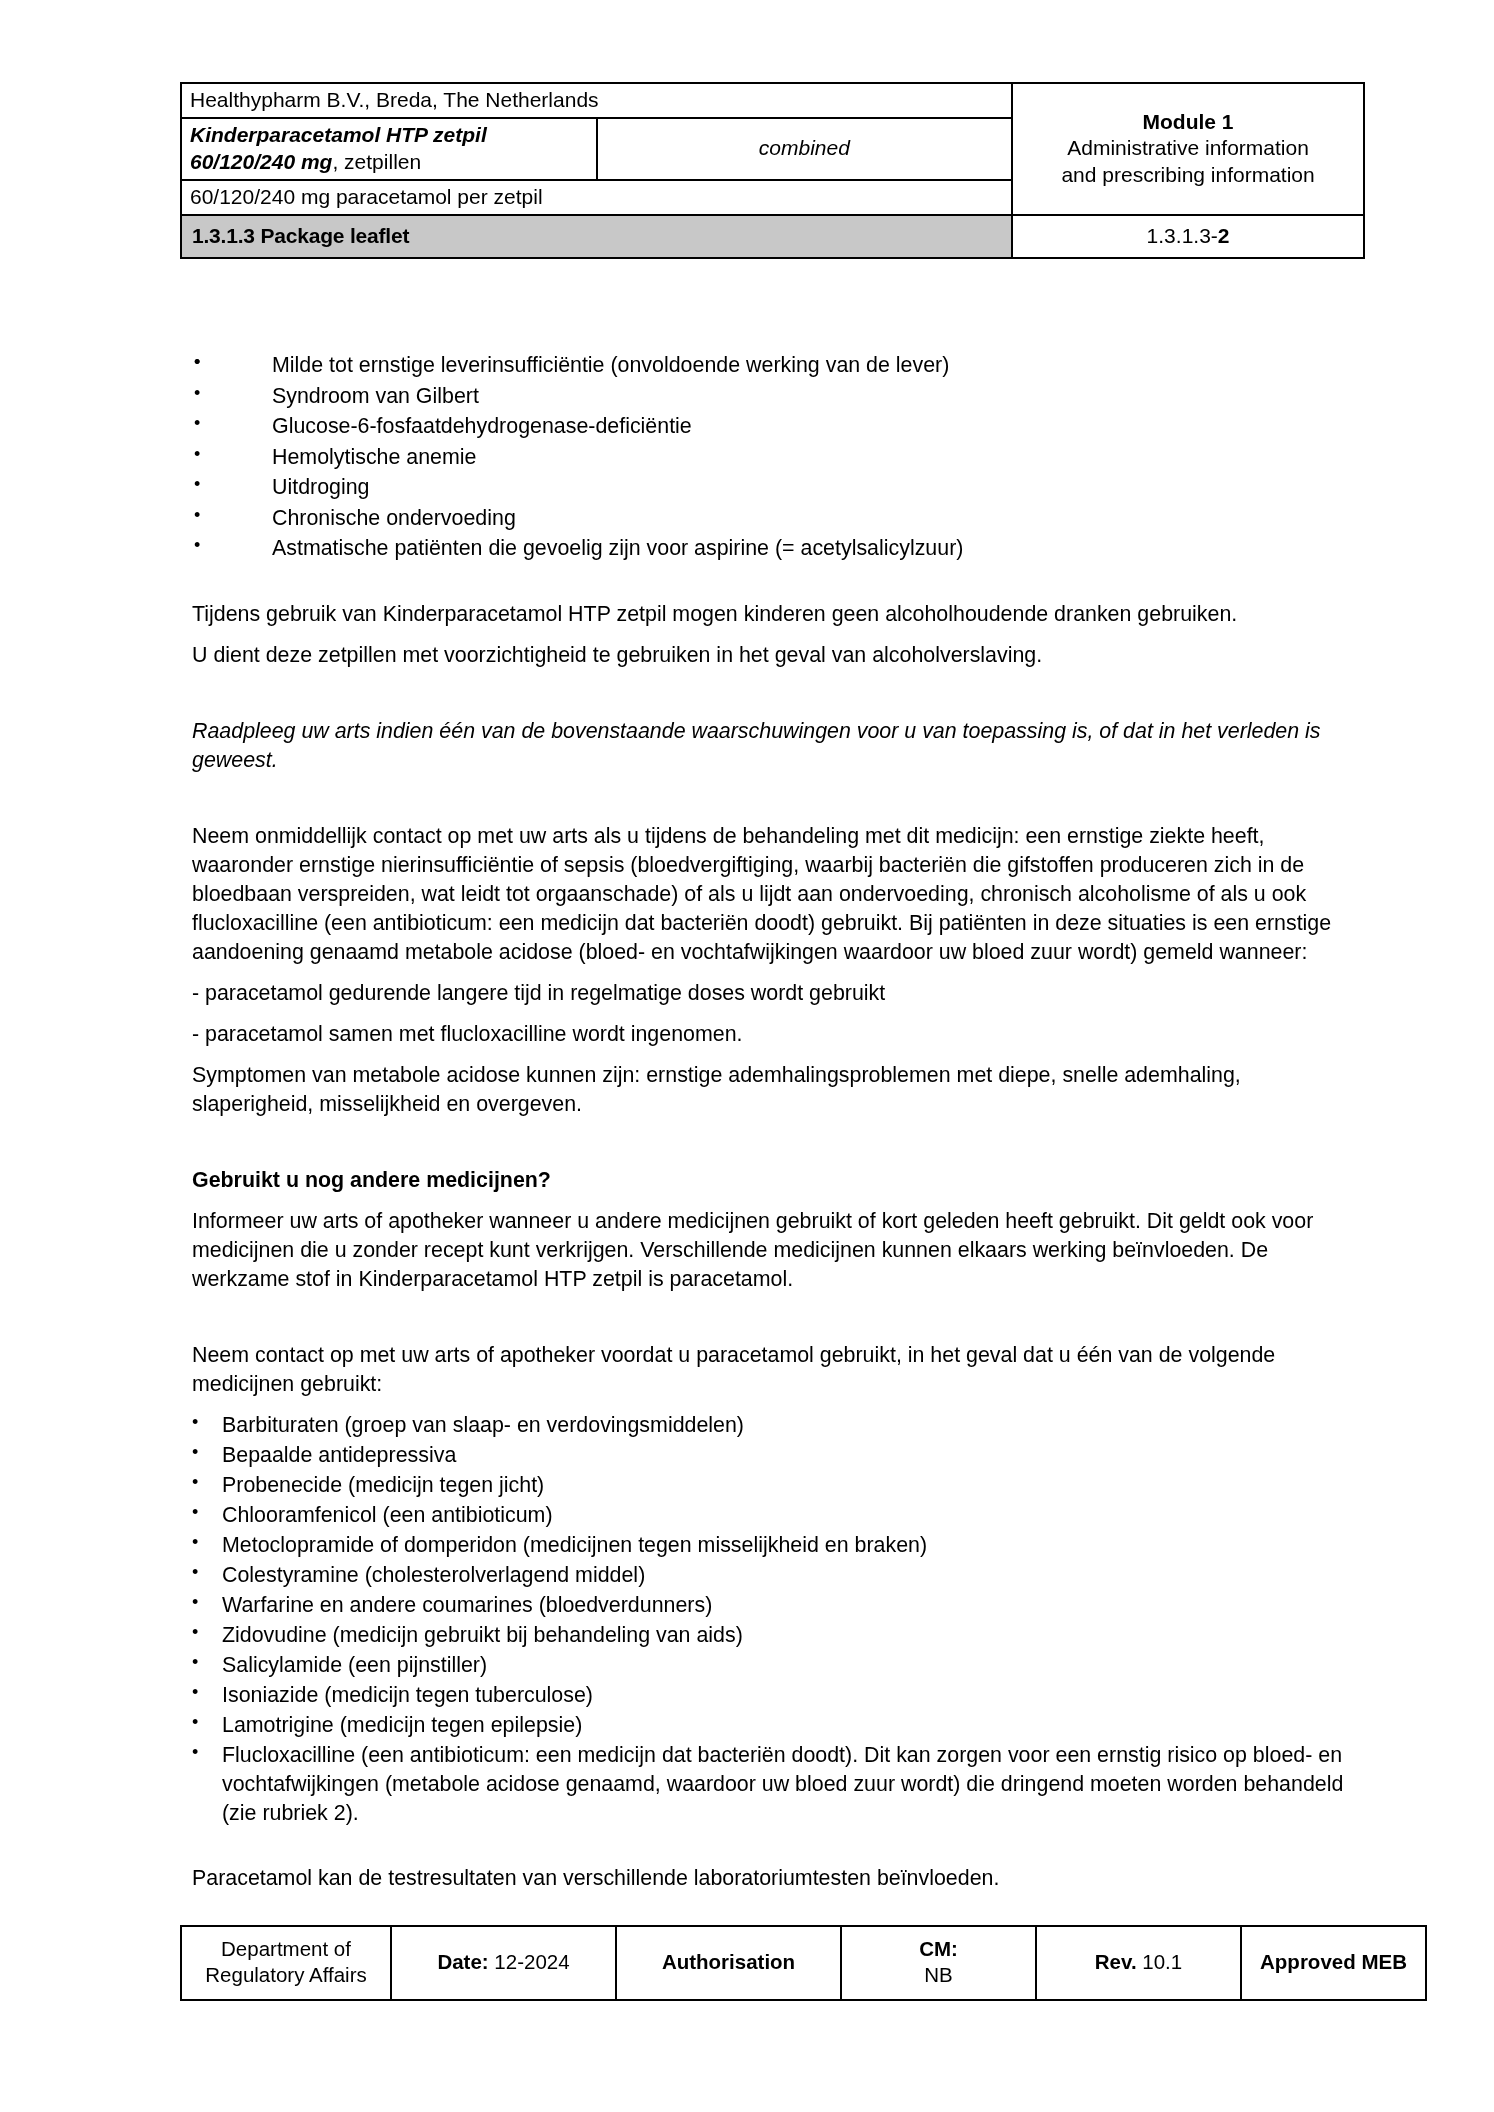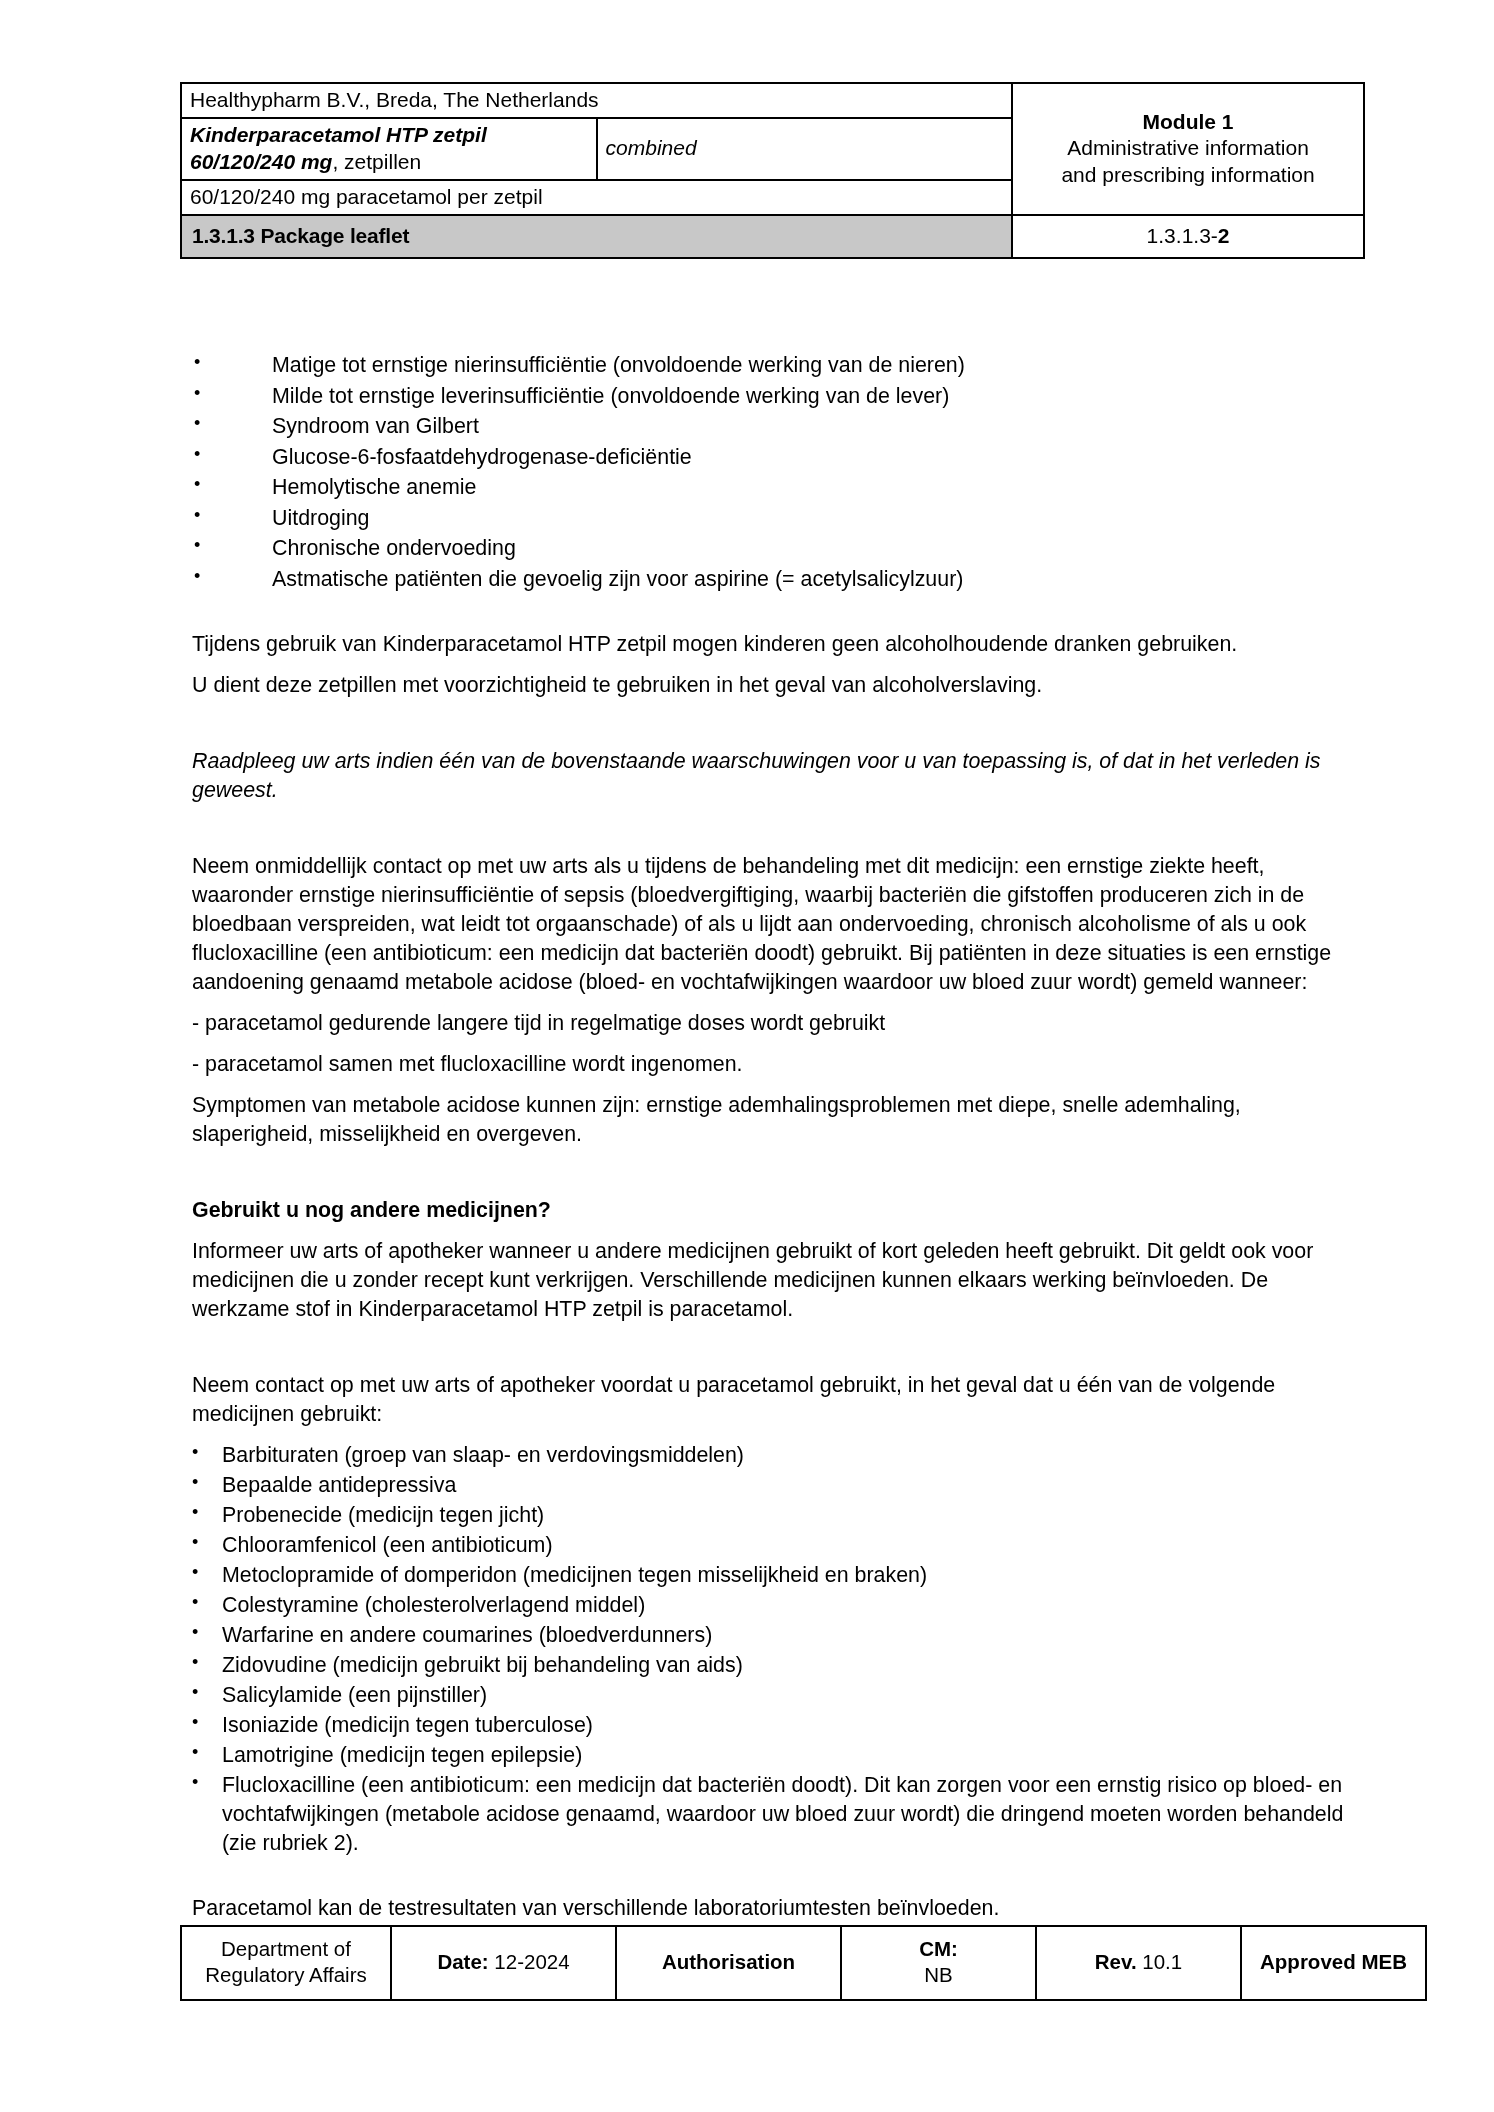--- a/index.html
+++ b/index.html
@@ -36,21 +36,21 @@
     table-layout: fixed;
   }
   table.hdr td {
     border: 2px solid #000;
     padding: 3px 8px 4px 8px;
     font-size: 21px;
     line-height: 1.25;
     vertical-align: middle;
   }
   .hdr .c-left   { width: 745px; }
-  .hdr .c-mid    { width: 135px; text-align: left; }
+  .hdr .c-mid    { width: 135px; text-align: center; }
   .hdr .c-right  { width: 305px; text-align: center; }
 
   .prod-name { font-weight: bold; font-style: italic; }
   .prod-rest { font-weight: normal; font-style: normal; margin-top: 26px; }
   .combined { font-style: italic; }
   .mod-title { font-weight: bold; }
   .mod-lines { line-height: 1.28; }
 
   .band {
     background: #c8c8c8;
@@ -166,21 +166,21 @@
       <tr>
         <td class="c-left band" colspan="2">1.3.1.3 Package leaflet</td>
         <td class="c-right pagenum"><span>1.3.1.3-</span><b>2</b></td>
       </tr>
     </tbody>
       </table>
 
     <div class="body">
 
       <ul class="deep">
-        <li><span class="bu">•</span><span>Matige tot ernstige nierinsufficiëntie (onvoldoende werking van de nieren)</span></li>
+        <li><span class="bu">•</span></li>
         <li><span class="bu">•</span><span>Milde tot ernstige leverinsufficiëntie (onvoldoende werking van de lever)</span></li>
         <li><span class="bu">•</span><span>Syndroom van Gilbert</span></li>
         <li><span class="bu">•</span><span>Glucose-6-fosfaatdehydrogenase-deficiëntie</span></li>
         <li><span class="bu">•</span><span>Hemolytische anemie</span></li>
         <li><span class="bu">•</span><span>Uitdroging</span></li>
         <li><span class="bu">•</span><span>Chronische ondervoeding</span></li>
         <li><span class="bu">•</span><span>Astmatische patiënten die gevoelig zijn voor aspirine (= acetylsalicylzuur)</span></li>
       </ul>
 
       <div class="spacer"></div>

